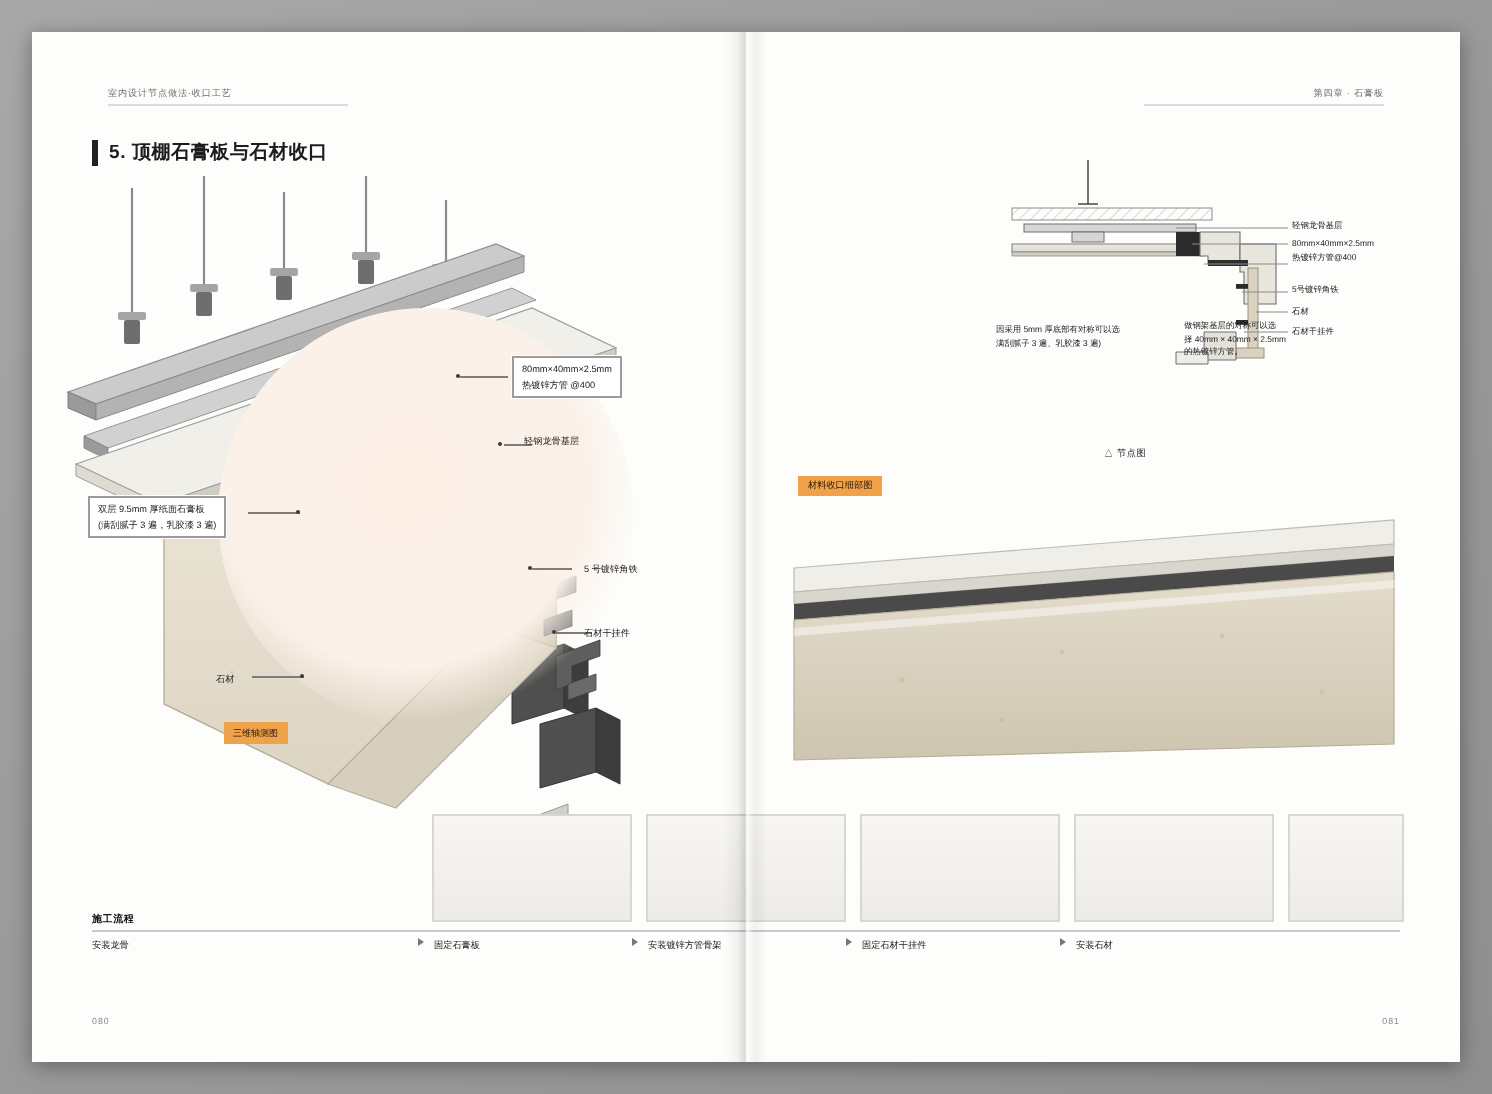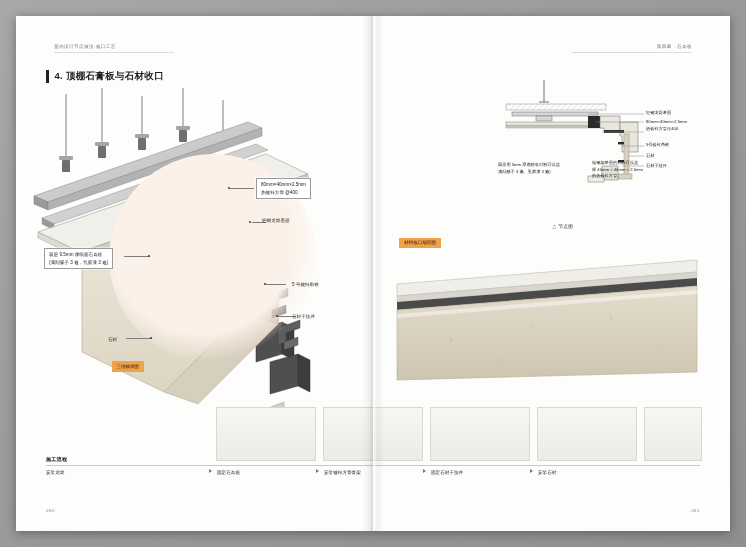--- a/index.html
+++ b/index.html
@@ -277,21 +277,21 @@
 
   <div id="spread">
 
     <div class="page" id="page-left">
 
       <div class="runhead" id="runhead-left">室内设计节点做法·收口工艺</div>
       <div class="runrule" id="runrule-left"></div>
 
       <div id="section-title-wrap">
         <div id="section-bar"></div>
-        <div id="section-title">4. 顶棚石膏板与石材收口</div>
+        <div id="section-title">5. 顶棚石膏板与石材收口</div>
       </div>
 
       <div id="iso-canvas">
         <div id="iso-glow"></div>
 
         <svg width="357" height="330" viewBox="0 0 357 330">
           <defs>
             <linearGradient id="gStoneFace" x1="0" y1="0" x2="0" y2="1">
               <stop offset="0" stop-color="#efe9dc"></stop>
               <stop offset="1" stop-color="#ddd5c3"></stop>

